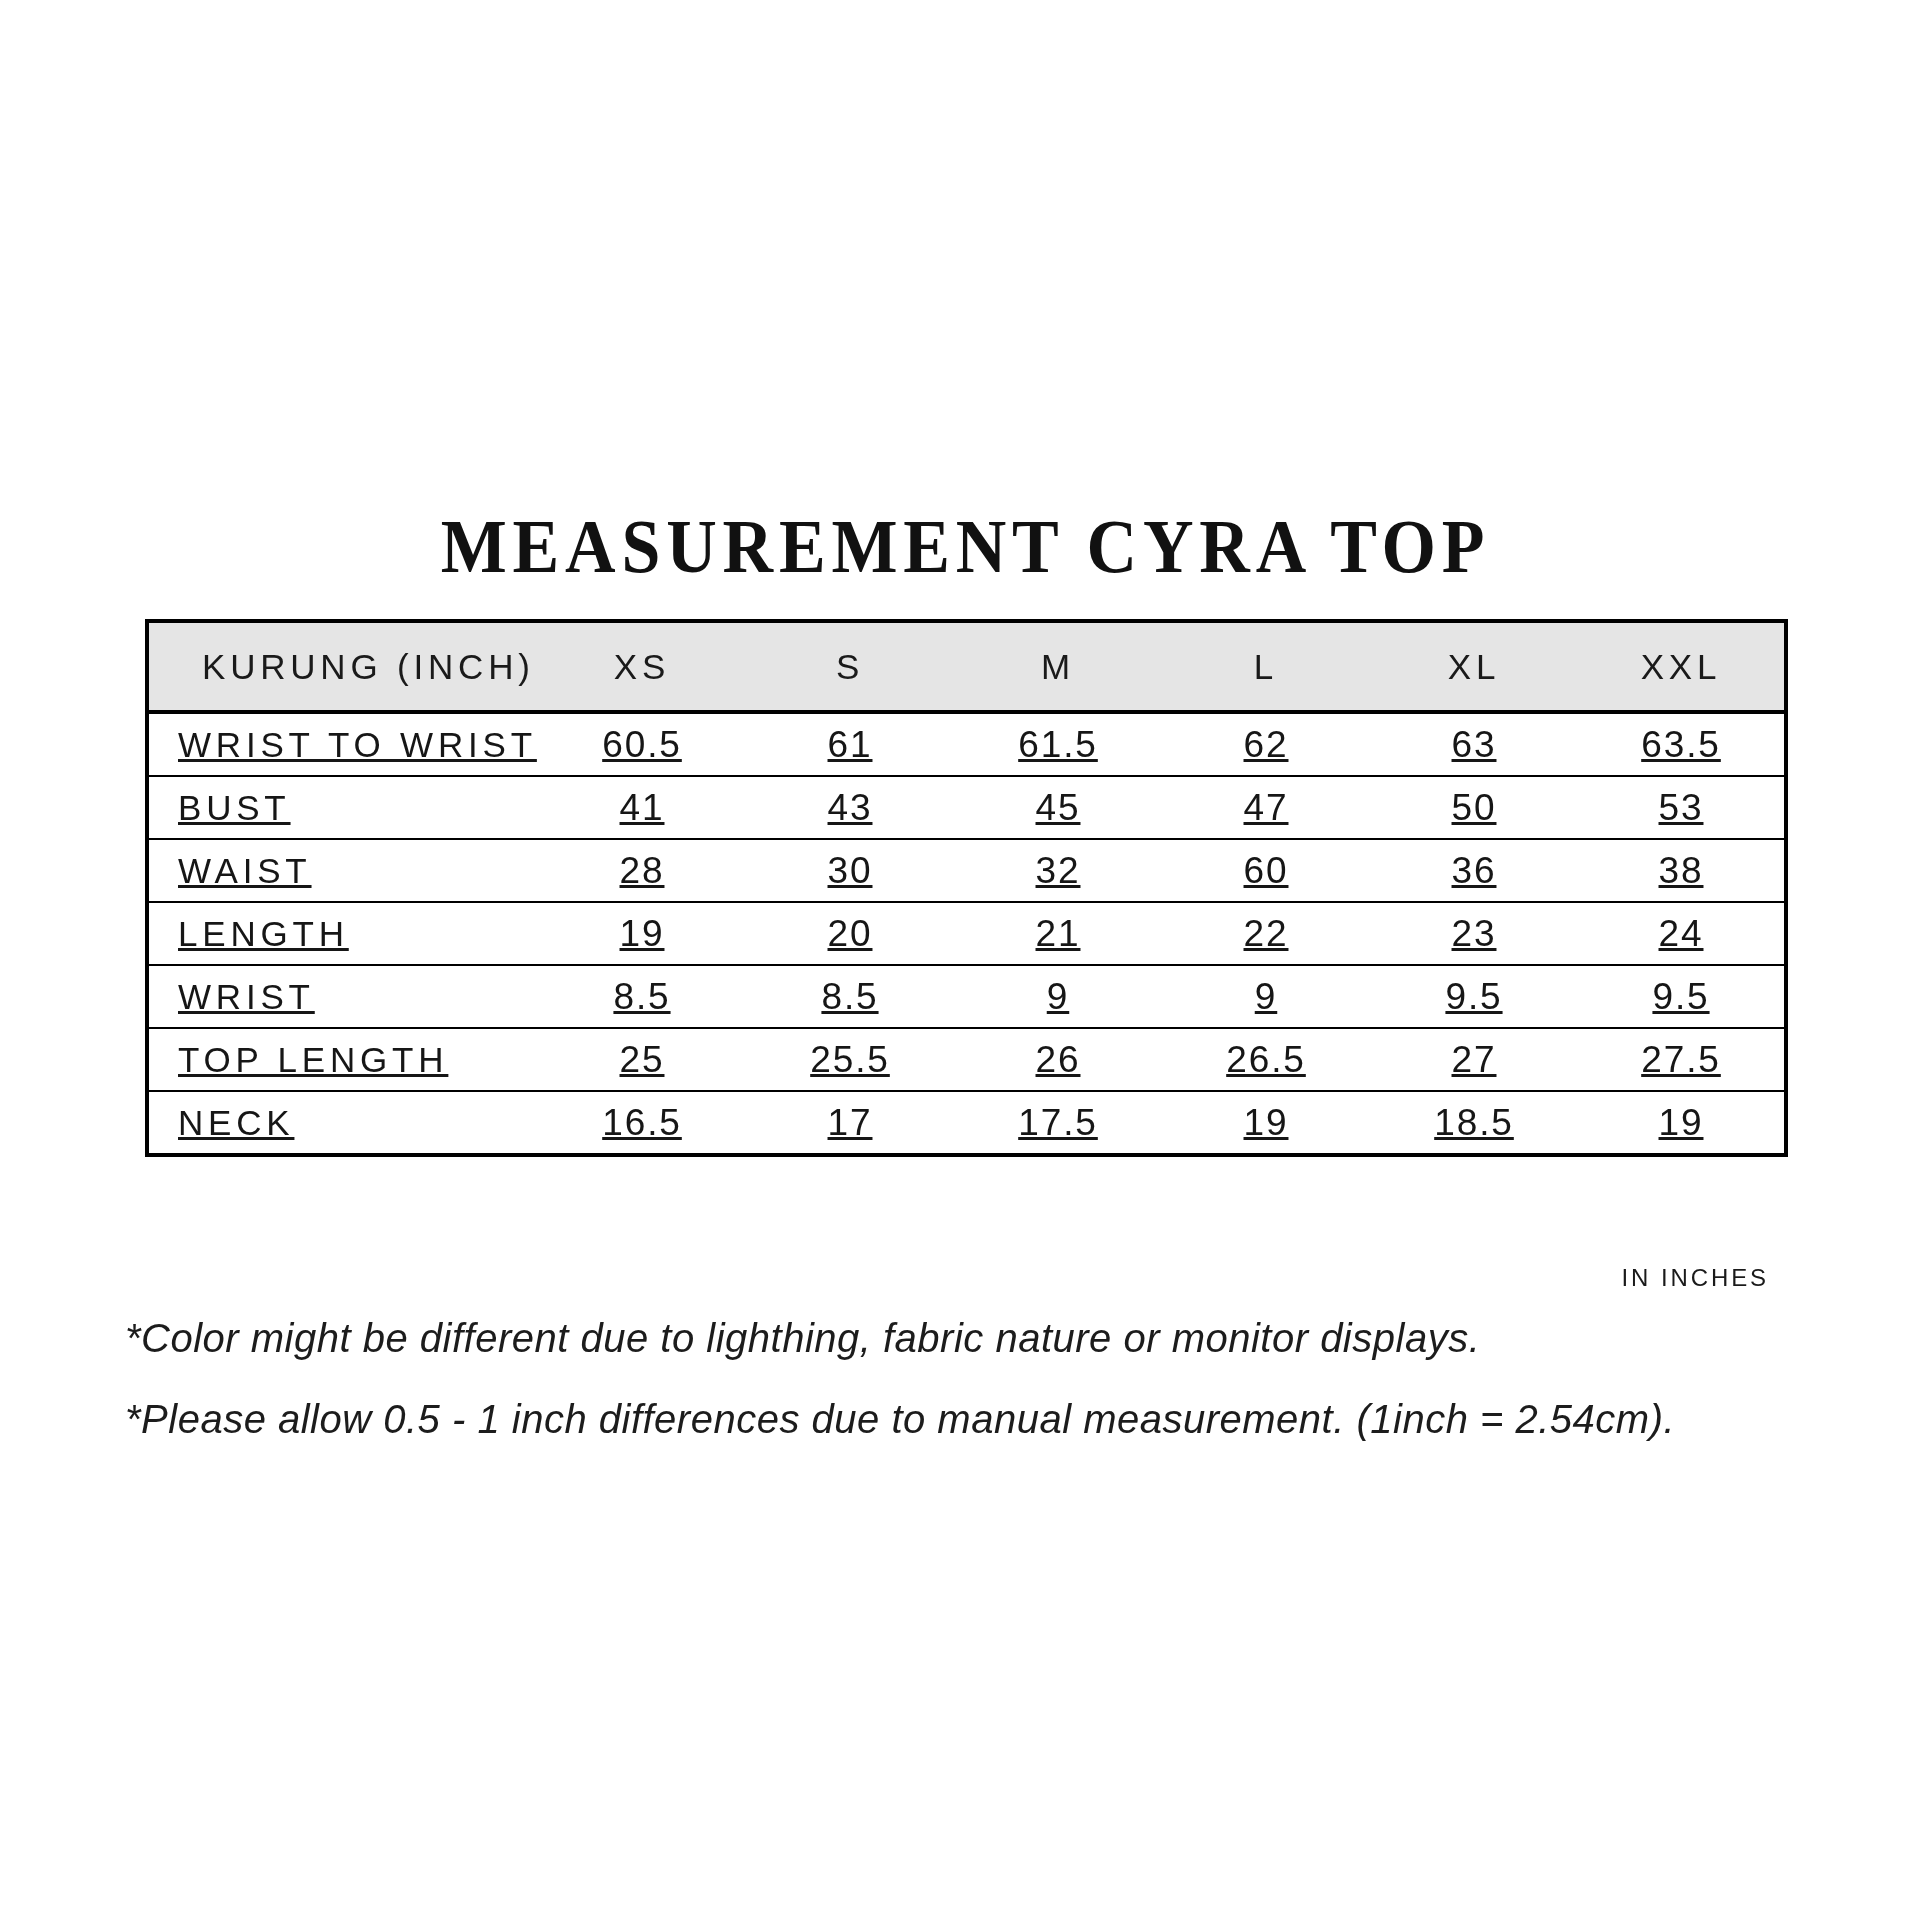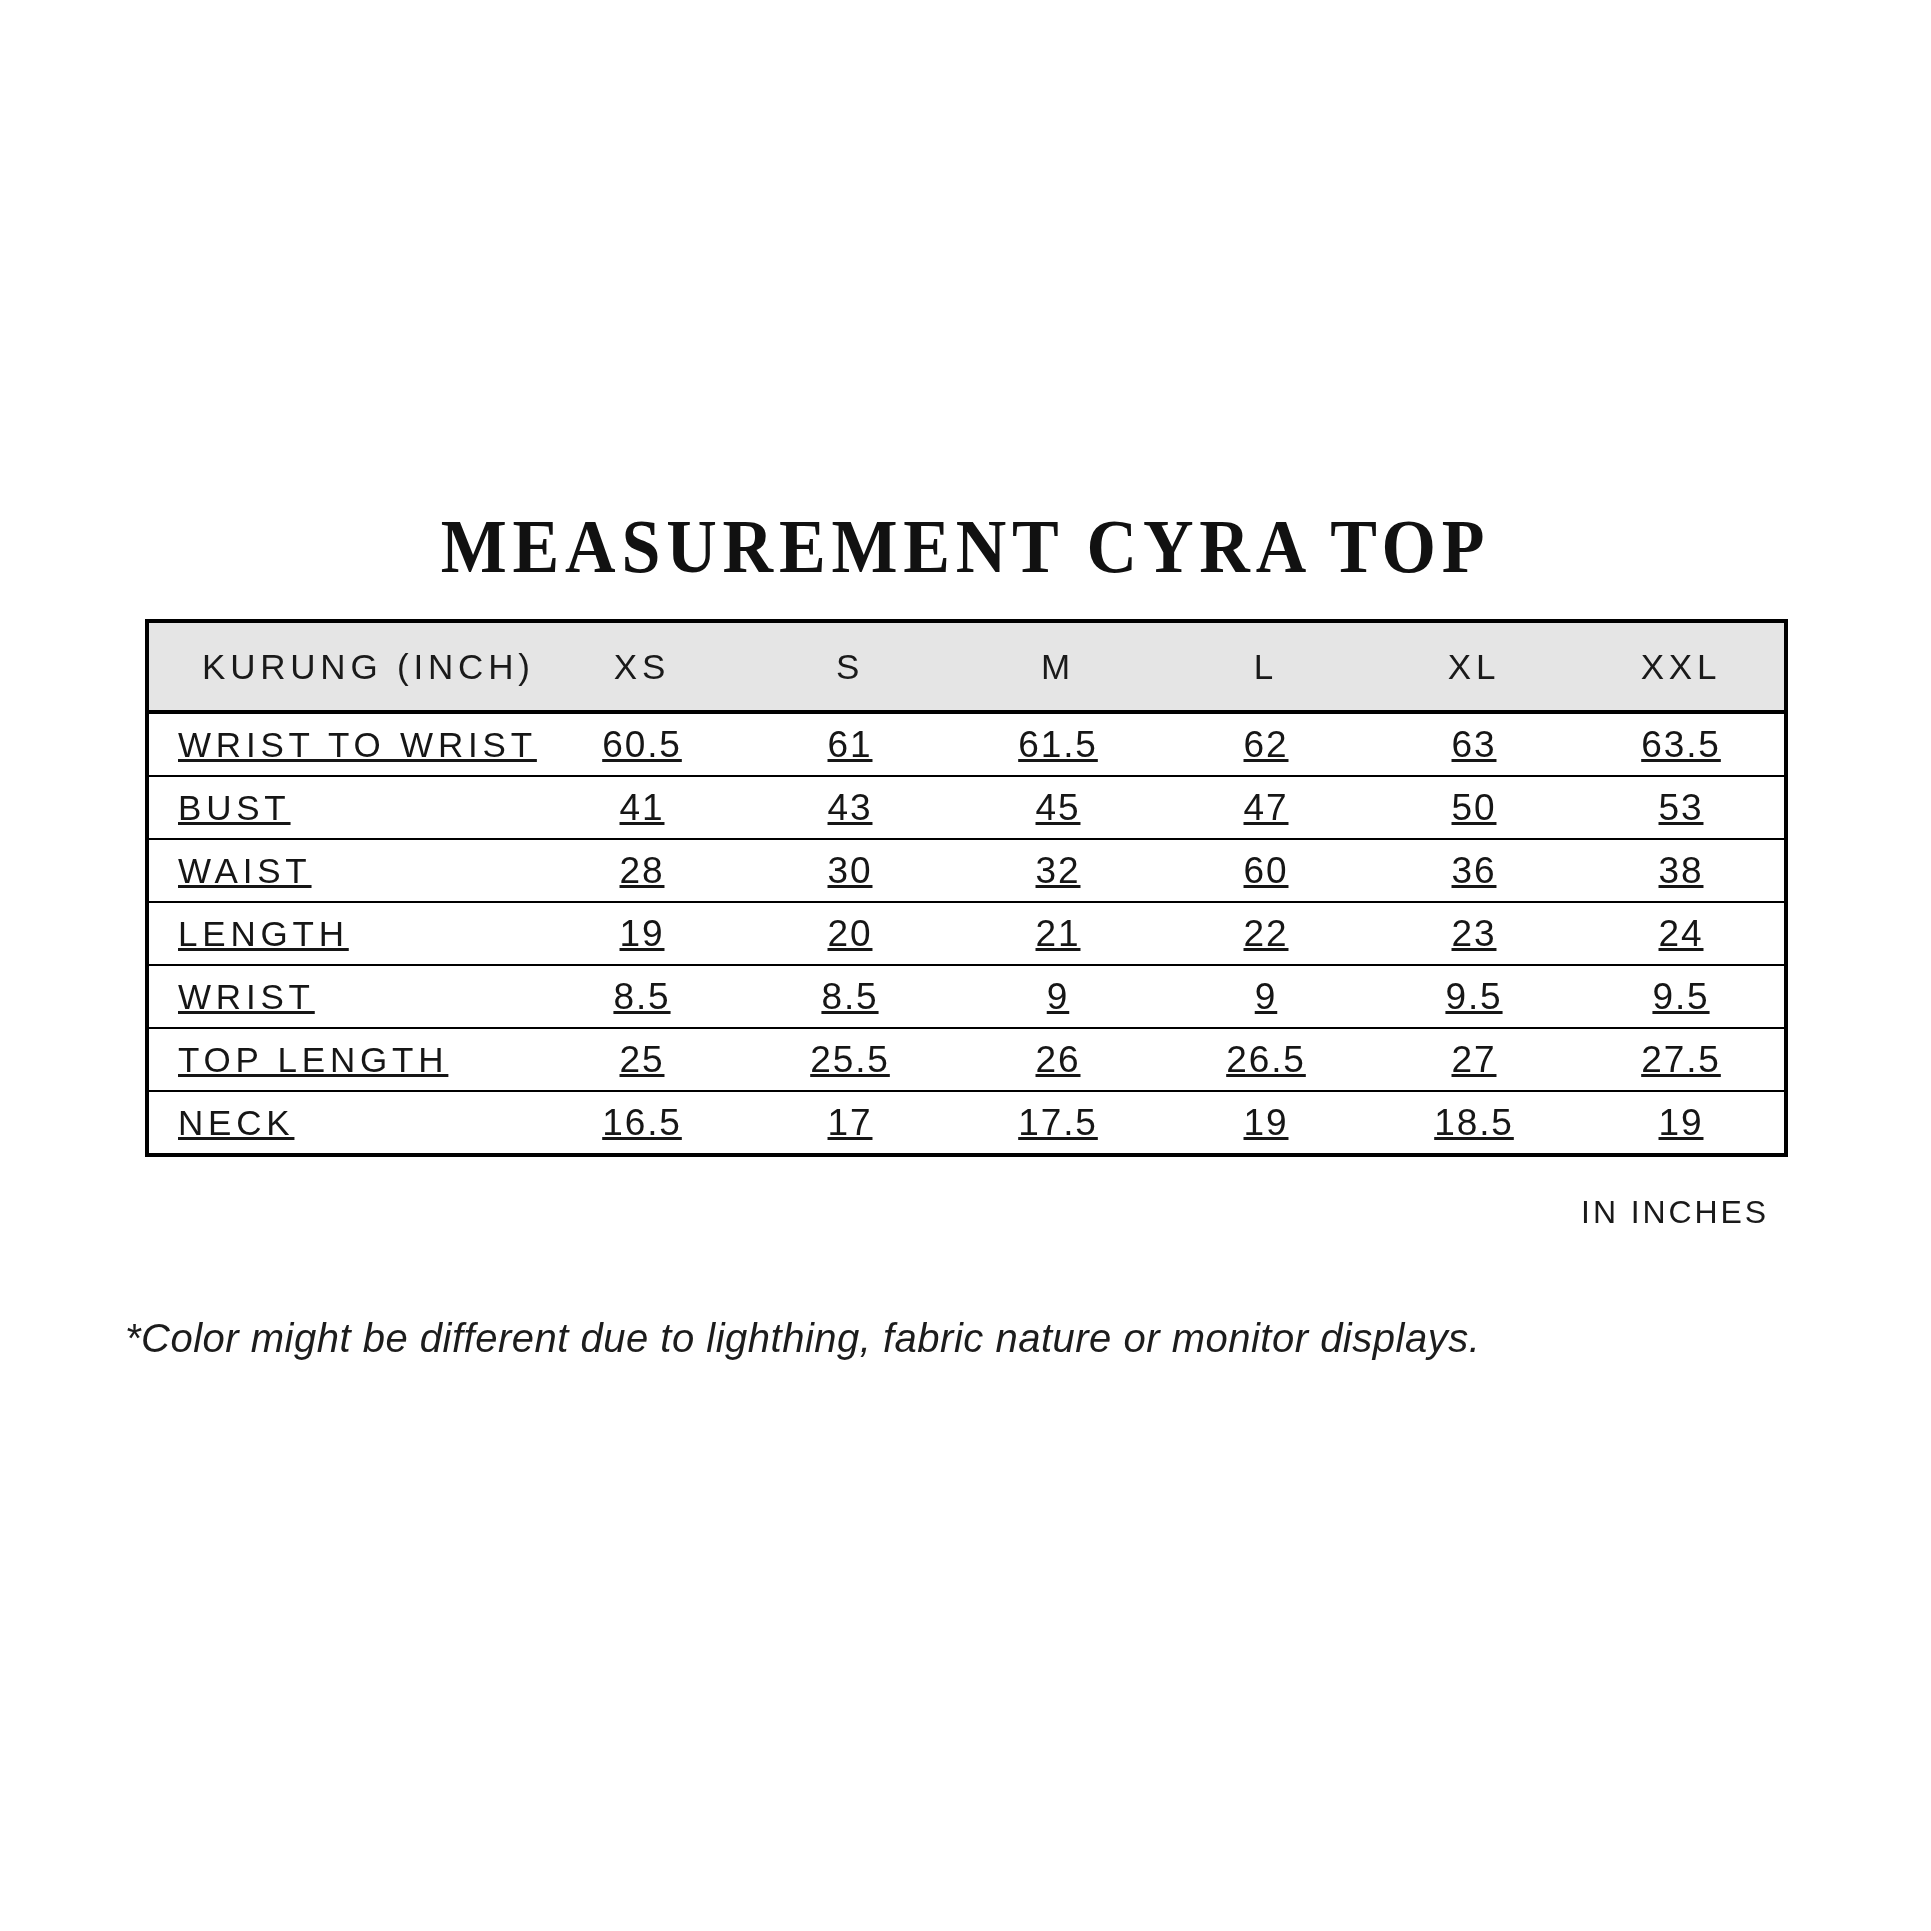--- a/index.html
+++ b/index.html
@@ -69,23 +69,23 @@
   table.size-table tbody td.label-cell {
     text-align: left;
     padding-left: 29px;
     font-size: 35px;
     letter-spacing: 4.8px;
   }
   table.size-table tbody tr:last-child td { border-bottom: 4.8px solid #000000; }
 
   .unit-note {
     position: absolute;
-    top: 1194px;
+    top: 1264px;
     right: 162px;
-    font-size: 32px;
+    font-size: 24px;
     letter-spacing: 2.9px;
     color: #1a1a1a;
   }
 
   .footnotes {
     position: absolute;
     left: 125px;
     top: 1315px;
     font-style: italic;
     font-size: 40px;
@@ -188,14 +188,15 @@
       <td>18.5</td>
       <td>19</td>
     </tr>
   </tbody>
 </table>
 
 <div class="unit-note">IN INCHES</div>
 
 <div class="footnotes">
   <p>*Color might be different due to lighthing, fabric nature or monitor displays.</p>
+  <p>*Please allow 0.5 - 1 inch differences due to manual measurement. (1inch = 2.54cm).</p>
 </div>
 
 
 </body></html>

